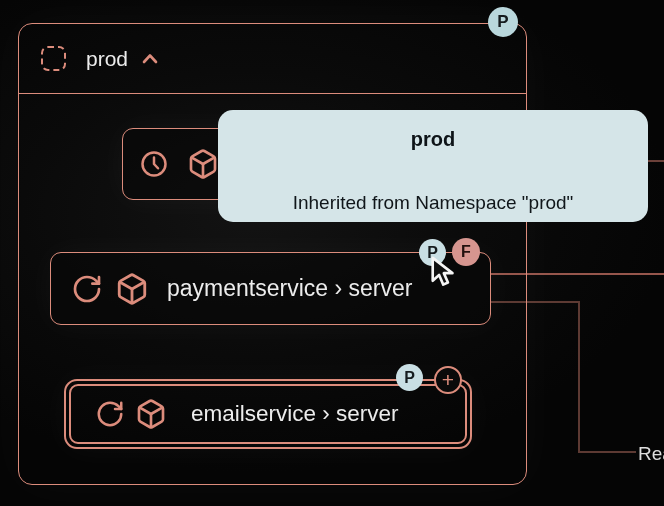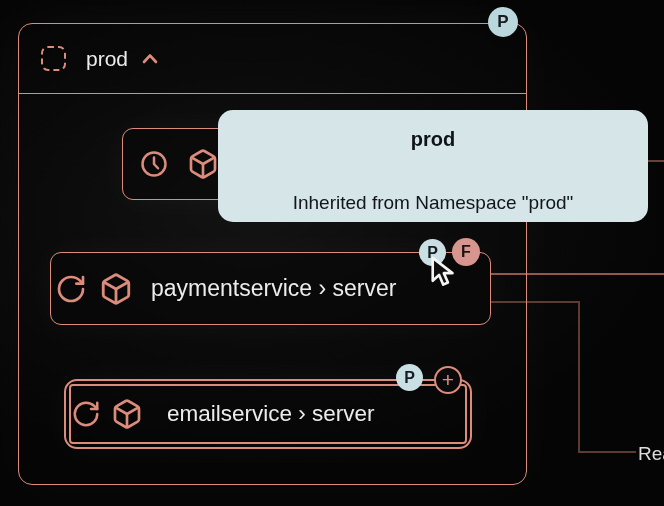--- a/index.html
+++ b/index.html
@@ -43,31 +43,31 @@
   }
   
   .node{
     position:absolute;border:1.6px solid #dc8c7c;border-radius:11px;z-index:3;
     display:flex;align-items:center;background:rgba(8,8,8,0.55);
     box-shadow:0 0 34px rgba(255,255,255,0.04);
   }
   .node-label{color:#ececec;font-size:23px;white-space:nowrap;}
   .icon{display:block;flex:0 0 auto;}
   .hidden-node{left:122px;top:128px;width:368px;height:72px;padding-left:16px;gap:18px;box-sizing:border-box;}
-  .payment-node{left:50px;top:252px;width:441px;height:73px;padding-left:4px;box-sizing:border-box;}
+  .payment-node{left:50px;top:252px;width:441px;height:73px;padding-left:20px;box-sizing:border-box;}
   .payment-node .node-label{margin-left:18px;}
   .payment-node .icon+.icon{margin-left:12px;}
   .email-outer{
     position:absolute;left:64px;top:379px;width:408px;height:70px;z-index:3;
     border:2px solid #dc8c7c;border-radius:13px;box-sizing:border-box;
     box-shadow:0 0 34px rgba(255,255,255,0.04);
   }
   .email-inner{
-    position:absolute;inset:3px;border:2px solid #dc8c7c;border-radius:4px;
-    display:flex;align-items:center;padding-left:0;box-sizing:border-box;gap:10px;
+    position:absolute;inset:3px;border:2px solid #dc8c7c;border-radius:9px;
+    display:flex;align-items:center;padding-left:24px;box-sizing:border-box;gap:10px;
   }
   .email-inner .node-label{margin-left:14px;font-size:22.5px;}
   
   .tooltip{
     position:absolute;left:218px;top:110px;width:430px;height:112px;
     background:#d5e5e8;border-radius:15px;z-index:6;
     display:flex;flex-direction:column;align-items:center;box-sizing:border-box;
     padding-top:16px;
   }
   .tooltip-title{color:#0e1418;font-size:20px;font-weight:bold;line-height:26px;}

